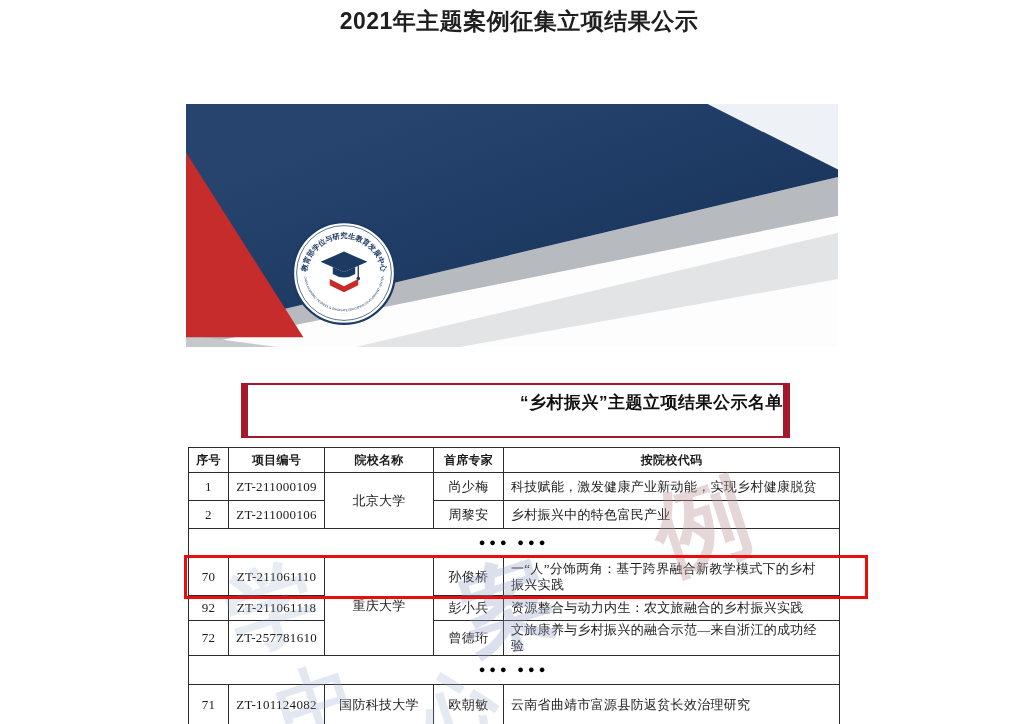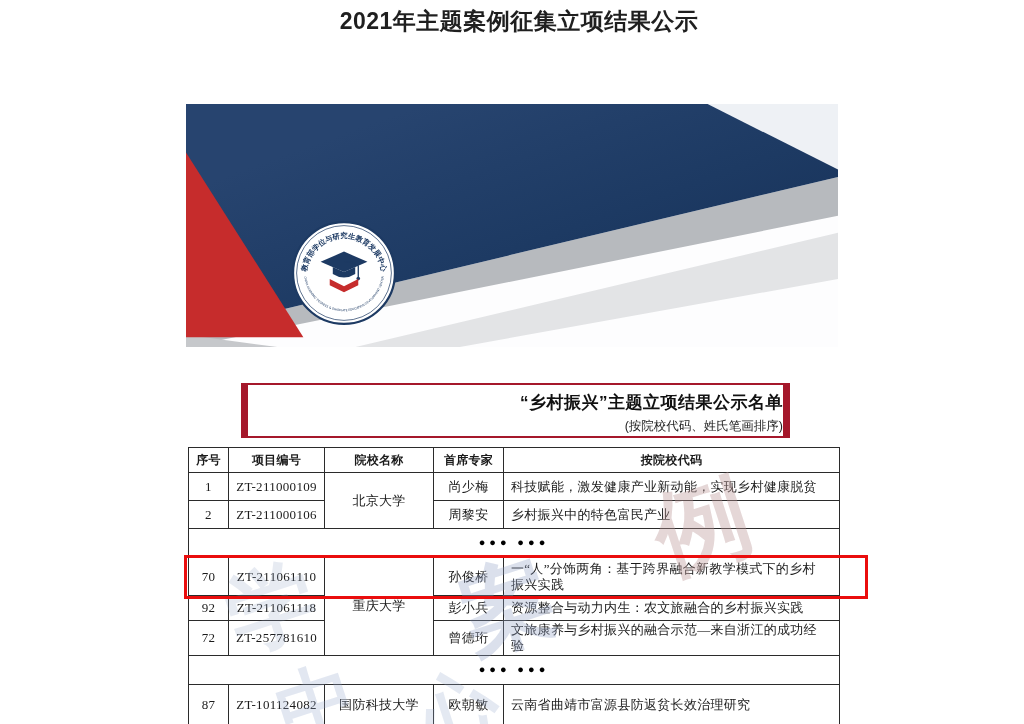--- a/index.html
+++ b/index.html
@@ -88,21 +88,20 @@
         <path d="M 52,41 Q 64,41 66,45" stroke="#1d3a63" stroke-width="1.3" fill="none"></path>
         <line x1="66" y1="45" x2="66" y2="56" stroke="#1d3a63" stroke-width="1.3"></line>
         <circle cx="66" cy="57.5" r="1.8" fill="#1d3a63"></circle>
         <polygon points="38,58 52,65 66,58 66,64 52,71 38,64" fill="#c62c2c"></polygon>
       </g>
     </svg>
   </div>
 
   <div id="notice-box">
     <div id="notice-title">“乡村振兴”主题立项结果公示名单</div>
-    <div id="notice-sub">(按院校代码、姓氏笔画排序)</div>
   </div>
 
   <table id="result-table">
     <colgroup>
       <col style="width:40px">
         <col style="width:96px">
         <col style="width:109px">
       <col style="width:70px">
         <col style="width:336px">
     </colgroup>
@@ -146,21 +145,21 @@
         <tr style="height: 28px;">
           <td>72</td>
           <td>ZT-257781610</td>
           <td>曾德珩</td>
           <td class="title-cell">文旅康养与乡村振兴的融合示范—来自浙江的成功经验</td>
         </tr>
         <tr style="height: 29px;">
           <td class="dots" colspan="5">●●●  ●●●</td>
         </tr>
         <tr style="height: 41px;">
-          <td>87</td>
+          <td>71</td>
           <td>ZT-101124082</td>
           <td rowspan="1">国防科技大学</td>
           <td>欧朝敏</td>
           <td class="title-cell">云南省曲靖市富源县防返贫长效治理研究</td>
         </tr>
       </tbody>
   </table>
 
   <div id="highlight-box"></div>
 

